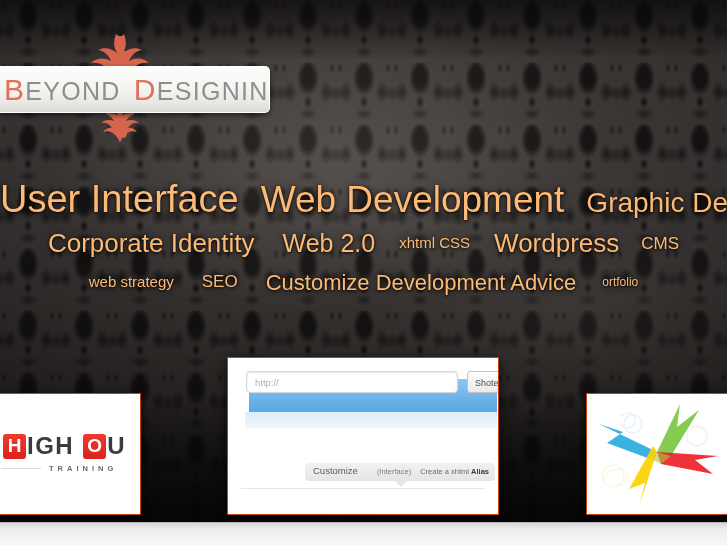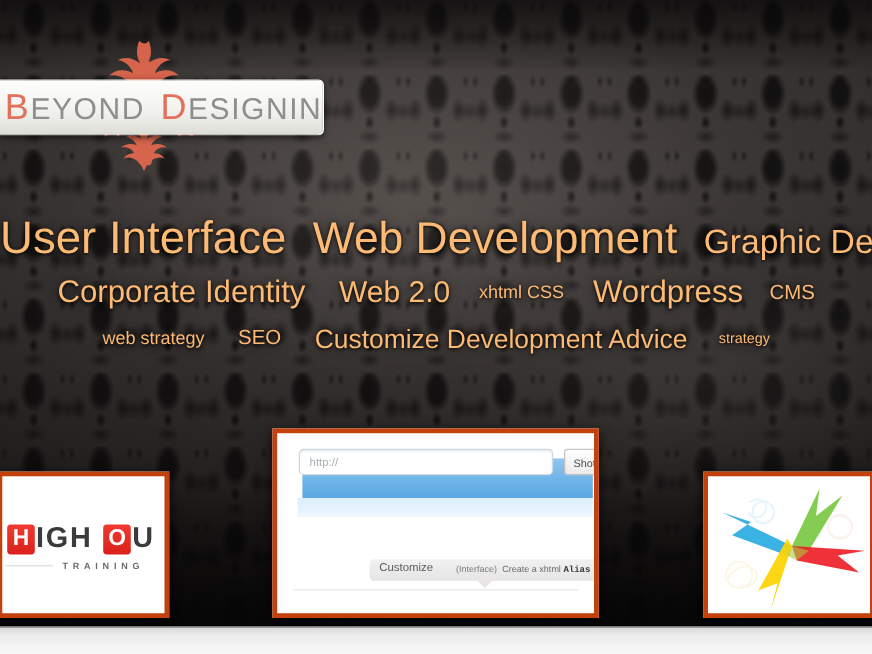--- a/index.html
+++ b/index.html
@@ -136,21 +136,21 @@
     font-weight:400;
   }
   .r1{ top:0; }
   .r2{ top:50px; }
   .r3{ top:92px; }
 
   
   .thumb{
     position:absolute;
     background:#ffffff;
-    border:4px solid #c2410c;
+    border:1px solid #c2410c;
     box-shadow:0 3px 10px rgba(0,0,0,.75);
     overflow:hidden;
   }
   #thumbLeft{ left:-2px; top:393px; width:143px; height:122px; }
   #thumbCenter{ left:227px; top:357px; width:272px; height:158px; padding:7px; }
   #thumbRight{ left:586px; top:393px; width:143px; height:122px; }
 
   
   .hl-wrap{ position:relative; width:100%; height:100%; background:#fff; }
   .hl-row{
@@ -202,21 +202,21 @@
   }
   .sh-cust .lbl{
     position:absolute; left:8px; top:2px; font-size:9.5px; font-weight:400; color:#5c5c5c;
   }
   .sh-cust .opt{
     position:absolute; left:72px; top:4px; font-size:7.5px; color:#7d7d7d;
   }
   .sh-cust .alias{
     position:absolute; right:6px; top:4px; font-size:7.5px; color:#6b6b6b;
   }
-  .sh-cust .alias b{ color:#3b3b3b;font-family:Liberation Mono, monospace; }
+  .sh-cust .alias b{ color:#3b3b3b; }
   .sh-caret{
     position:absolute; left:160px; top:116px;
     width:0;height:0;border-left:6px solid transparent;border-right:6px solid transparent;
     border-top:6px solid #e6e4e4;
   }
   .sh-hr{ position:absolute; left:6px; right:6px; top:123px; height:1px; background:#e7e7e7; }
   .sh-note{
     position:absolute; left:0; right:0; top:131px; text-align:center;
     font-size:9px; color:#f09878; font-weight:700;
   }
@@ -273,21 +273,21 @@
 
     <div class="tagrow r1">
       <span class="tag" style="font-size:38px; margin-right:22px;">User Interface</span><span class="tag" style="font-size:37px; margin-right:22px;">Web Development</span><span class="tag" style="font-size:28px;">Graphic Design</span>
     </div>
 
     <div class="tagrow r2">
       <span class="tag" style="font-size:26px; margin-right:28px;">Corporate Identity</span><span class="tag" style="font-size:25px; margin-right:24px;">Web 2.0</span><span class="tag" style="font-size:15px; margin-right:24px; position:relative; top:-4px;">xhtml CSS</span><span class="tag" style="font-size:26px; margin-right:22px;">Wordpress</span><span class="tag" style="font-size:17px; position:relative; top:-3px;">CMS</span>
     </div>
 
     <div class="tagrow r3">
-      <span class="tag" style="font-size:15px; margin-right:28px; position:relative; top:-3px;">web strategy</span><span class="tag" style="font-size:17px; margin-right:28px; position:relative; top:-3px;">SEO</span><span class="tag" style="font-size:22px; margin-right:26px;">Customize Development Advice</span><span class="tag" style="font-size:12px; position:relative; top:-4px;">strategy</span>
+      <span class="tag" style="font-size:15px; margin-right:28px; position:relative; top:-3px;">web strategy</span><span class="tag" style="font-size:17px; margin-right:28px; position:relative; top:-3px;">SEO</span><span class="tag" style="font-size:22px; margin-right:26px;">Customize Development Advice</span><span class="tag" style="font-size:12px; position:relative; top:-4px;">ortfolio</span>
     </div>
 
   </div>
 
   <div class="thumb" id="thumbLeft">
     <div class="hl-wrap">
       <div class="hl-rule"></div>
       <div class="hl-row">
         <span class="hl-sq">H</span>
         <span class="hl-letters">IGH</span>

